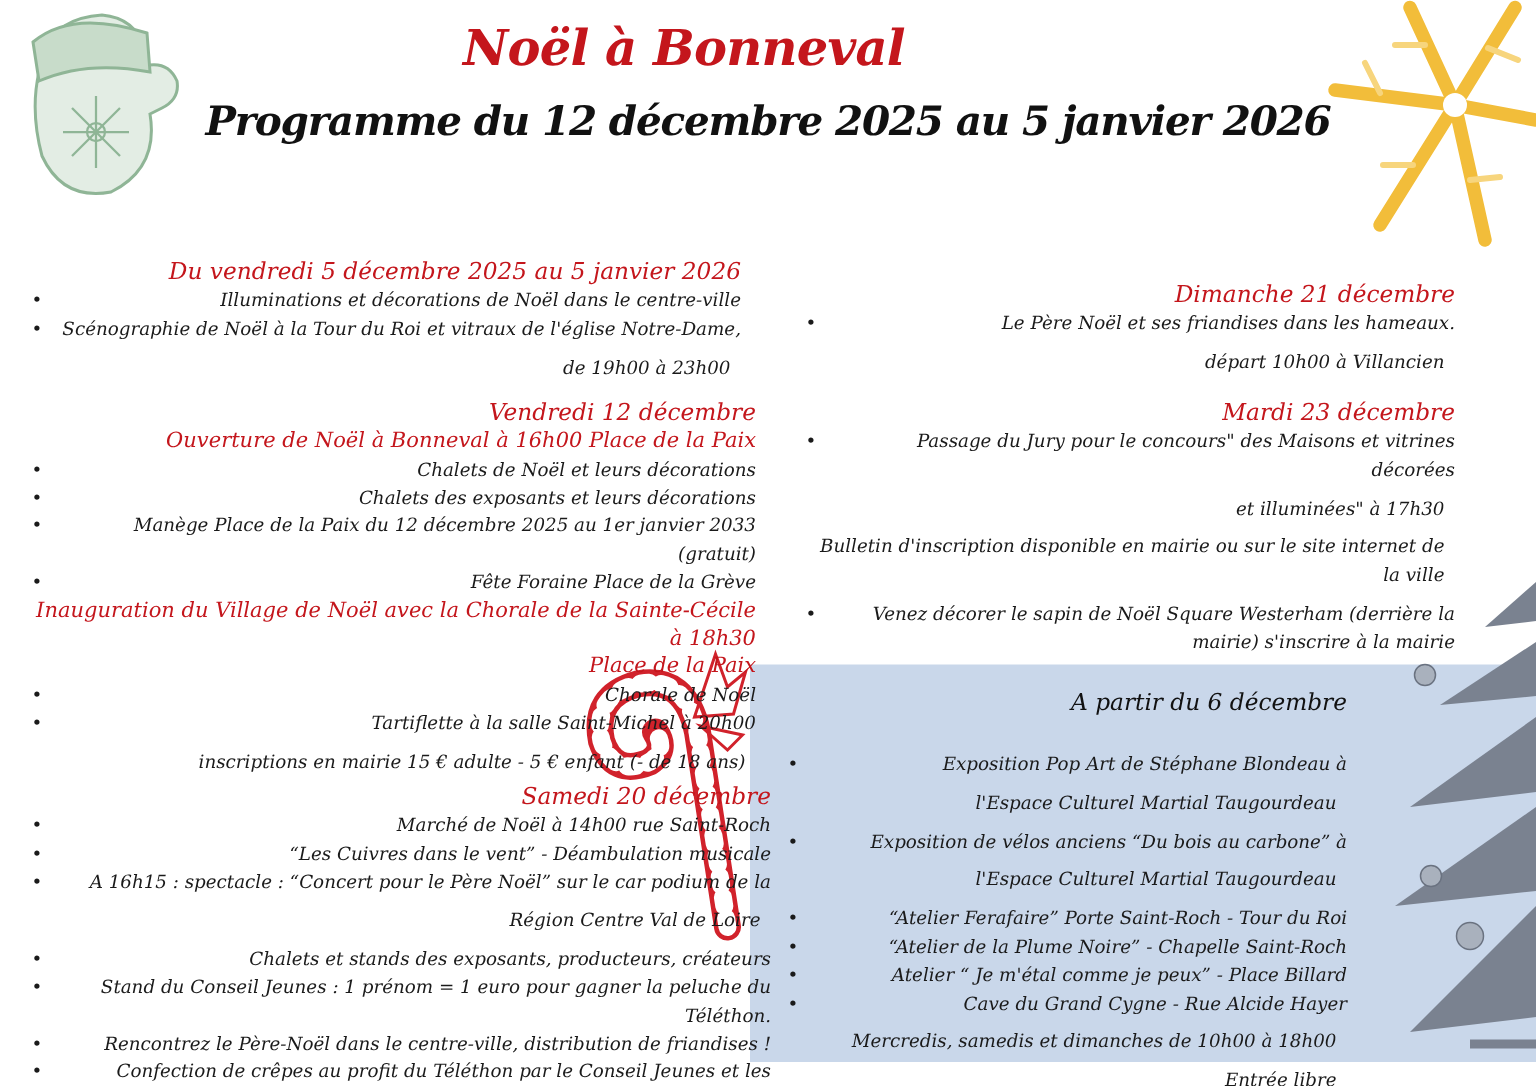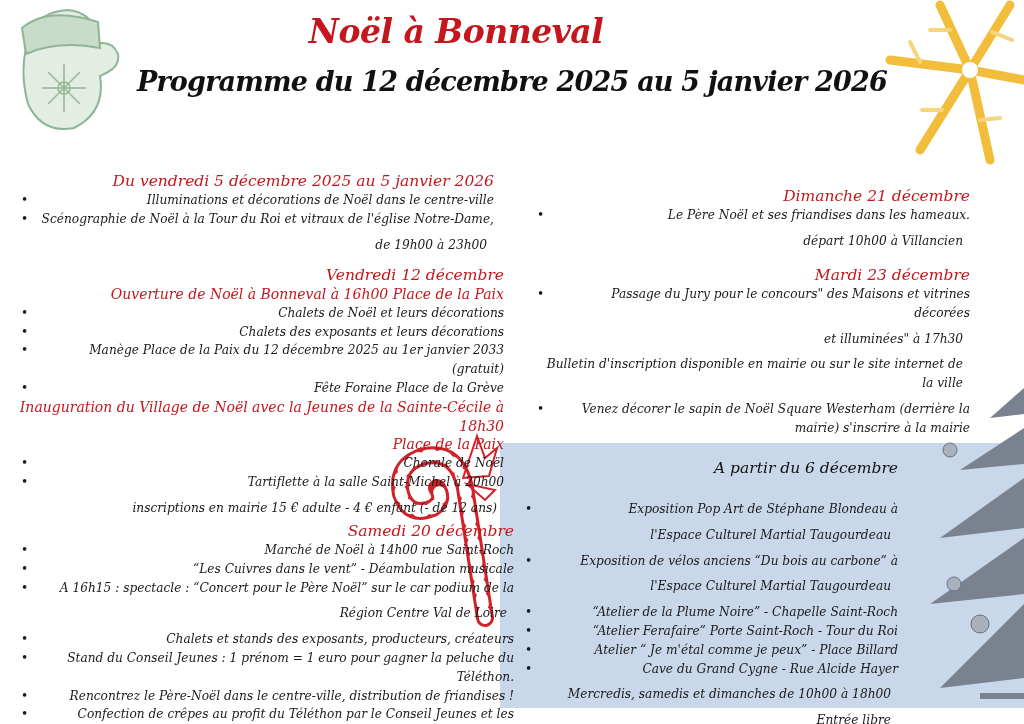--- a/index.html
+++ b/index.html
@@ -104,27 +104,27 @@
 
 <div class="section" style="left:14px;top:265px;width:490px">
   <div class="head">Vendredi 12 décembre</div>
   <div class="subhead">Ouverture de Noël à Bonneval à 16h00 Place de la Paix</div>
   <ul>
     <li>Chalets de Noël et leurs décorations</li>
     <li>Chalets des exposants et leurs décorations</li>
     <li>Manège Place de la Paix du 12 décembre 2025 au 1er janvier 2033  (gratuit)</li>
     <li>Fête Foraine Place de la Grève</li>
   </ul>
-  <div class="subhead">Inauguration du Village de Noël avec la Jeunes de la Sainte-Cécile à 18h30</div>
+  <div class="subhead">Inauguration du Village de Noël avec la Chorale de la Sainte-Cécile à 18h30</div>
   <div class="subhead">Place de la Paix</div>
   <ul>
     <li>Chorale de Noël</li>
     <li>Tartiflette à la salle Saint-Michel à 20h00</li>
   </ul>
-  <p class="plain">inscriptions en mairie 15 € adulte - 4 € enfant (- de 12 ans)</p>
+  <p class="plain">inscriptions en mairie 15 € adulte - 5 € enfant (- de 18 ans)</p>
 </div>
 
 <div class="section" style="left:14px;top:521px;width:500px">
   <div class="head">Samedi 20 décembre</div>
   <ul>
     <li>Marché de Noël à 14h00 rue Saint-Roch</li>
     <li>“Les Cuivres dans le vent” - Déambulation musicale</li>
     <li>A 16h15 : spectacle : “Concert pour le Père Noël” sur le car podium de la</li>
   </ul>
   <p class="plain">Région Centre Val de Loire</p>
@@ -162,20 +162,20 @@
   <div style="height:22px"></div>
   <ul>
     <li>Exposition  Pop Art de Stéphane Blondeau à</li>
   </ul>
   <p class="plain">l'Espace Culturel Martial Taugourdeau</p>
   <ul>
     <li>Exposition de vélos anciens “Du bois au carbone” à</li>
   </ul>
   <p class="plain">l'Espace Culturel Martial Taugourdeau</p>
   <ul>
+    <li>“Atelier Ferafaire” Porte Saint-Roch - Tour du Roi</li>
     <li>“Atelier de la Plume Noire” - Chapelle Saint-Roch</li>
-    <li>“Atelier Ferafaire” Porte Saint-Roch - Tour du Roi</li>
     <li>Atelier “ Je m'étal comme je peux” - Place Billard</li>
     <li>Cave du Grand Cygne - Rue Alcide Hayer</li>
   </ul>
   <p class="plain">Mercredis, samedis et dimanches de 10h00 à 18h00</p>
   <p class="plain">Entrée libre</p>
 </div>
 
 </body></html>

